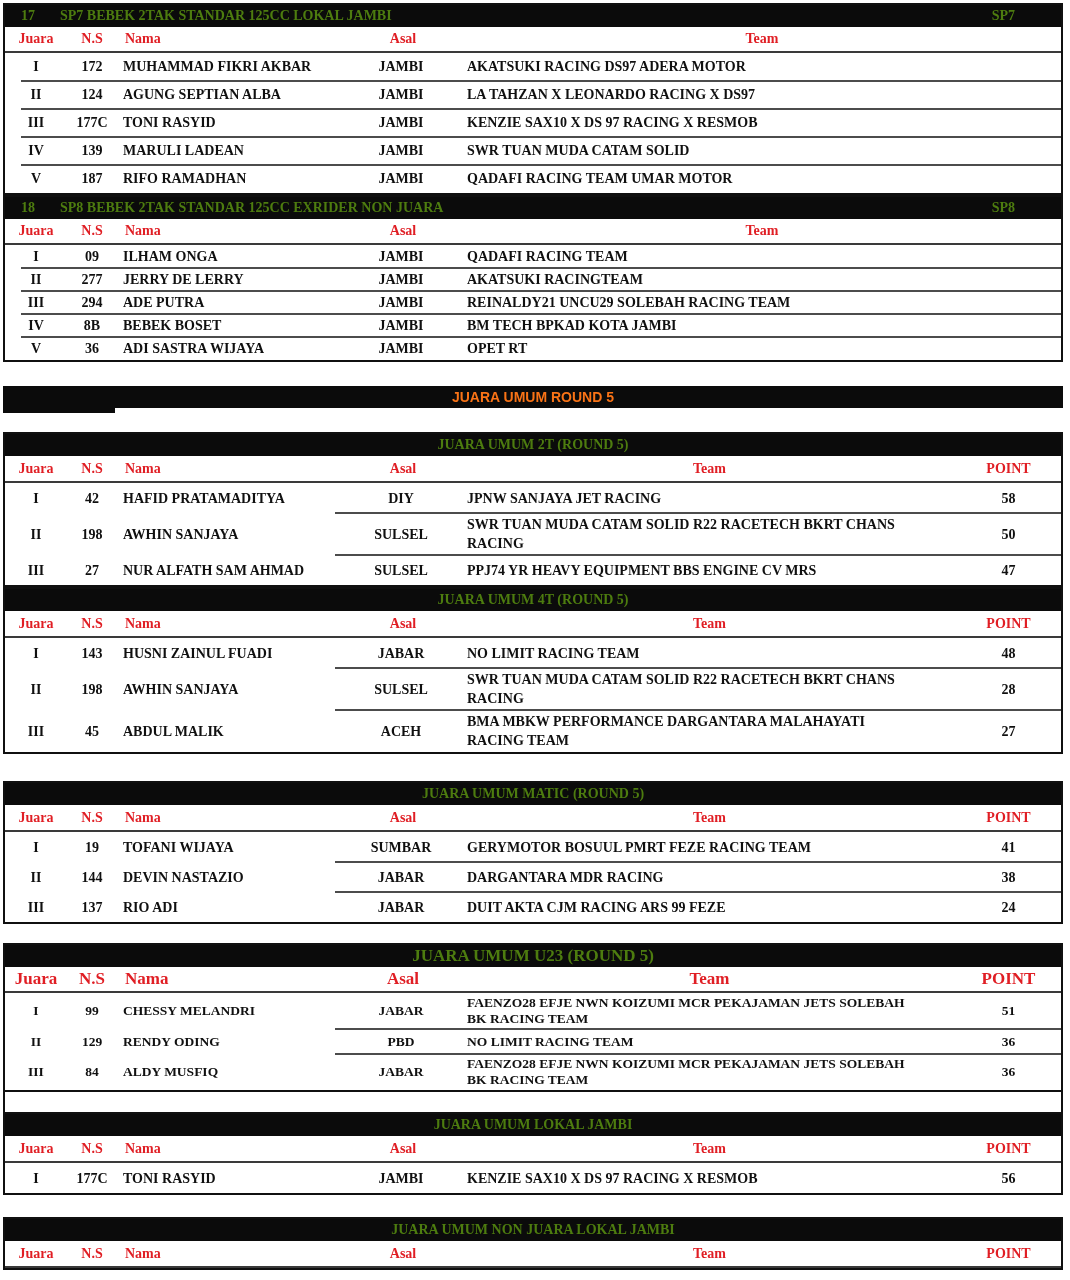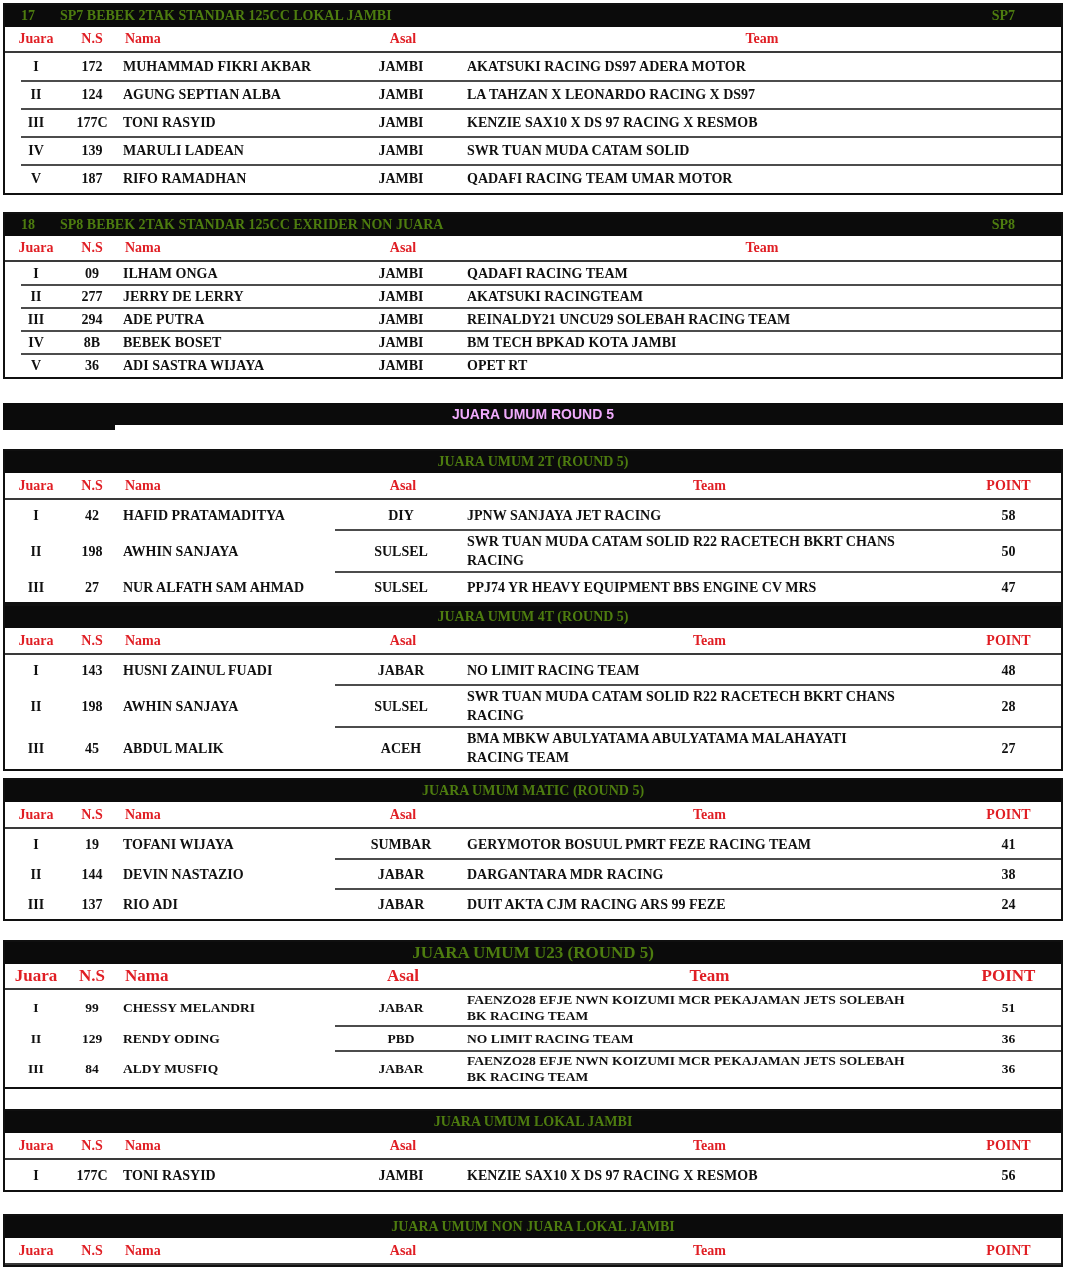--- a/index.html
+++ b/index.html
@@ -47,32 +47,32 @@
   .h23 .rows .row { min-height:23px; }
   .lh19 .rows .row { line-height:19px; min-height:26px; padding:2px 0; }
   .lh19 .colhdr { min-height:25px; }
   .compact { font-size:13.5px; }
   .compact .bar, .compact .colhdr { font-size:17px; }
   .compact .rows .row { line-height:16px; min-height:21px; padding:2px 0; }
   .compact .colhdr { min-height:24px; }
 
   
   .banner {
-    background:#0b0b0b; color:#f0abfc; height:22px;
+    background:#0b0b0b; color:#f97316; height:22px;
     display:flex; align-items:center; justify-content:center;
     font-family:"Liberation Sans","DejaVu Sans",sans-serif; font-weight:700; font-size:14px;
   }
   .banner-strip { width:112px; height:5px; background:#0b0b0b; }
 
   
   .blankrow { height:20px; border-left:2px solid #101010; border-right:2px solid #101010; }
 
   
-  .mt17 { margin-top:17px; } .mt24 { margin-top:24px; } .mt19 { margin-top:19px; }
-  .mt28 { } .mt15 { margin-top:7px; } .mt22 { margin-top:22px; }
+  .mt17 { } .mt24 { margin-top:24px; } .mt19 { margin-top:19px; }
+  .mt28 { } .mt15 { margin-top:27px; } .mt22 { margin-top:22px; }
 </style>
 </head>
 <body>
 
 <div class="page">
 
   <section class="sec h28">
     <div class="bar">
       <span class="num">17</span>
       <span class="title">SP7 BEBEK 2TAK STANDAR 125CC LOKAL JAMBI</span>
@@ -252,21 +252,21 @@
         <div class="ca">SULSEL</div>
         <div class="ct">SWR TUAN MUDA CATAM SOLID R22 RACETECH BKRT CHANS
 RACING</div>
         <div class="cp">28</div>
       </div>
       <div class="row">
         <div class="cj">III</div>
         <div class="cns">45</div>
         <div class="cna">ABDUL MALIK</div>
         <div class="ca">ACEH</div>
-        <div class="ct">BMA MBKW ABULYATAMA ABULYATAMA MALAHAYATI
+        <div class="ct">BMA MBKW PERFORMANCE DARGANTARA MALAHAYATI
 RACING TEAM</div>
         <div class="cp">27</div>
       </div>
     </div>
   </section>
 
   <section class="sec umum lh19 mt15">
     <div class="bar bar-center">
       <span>JUARA UMUM MATIC (ROUND 5)</span>
     </div>

